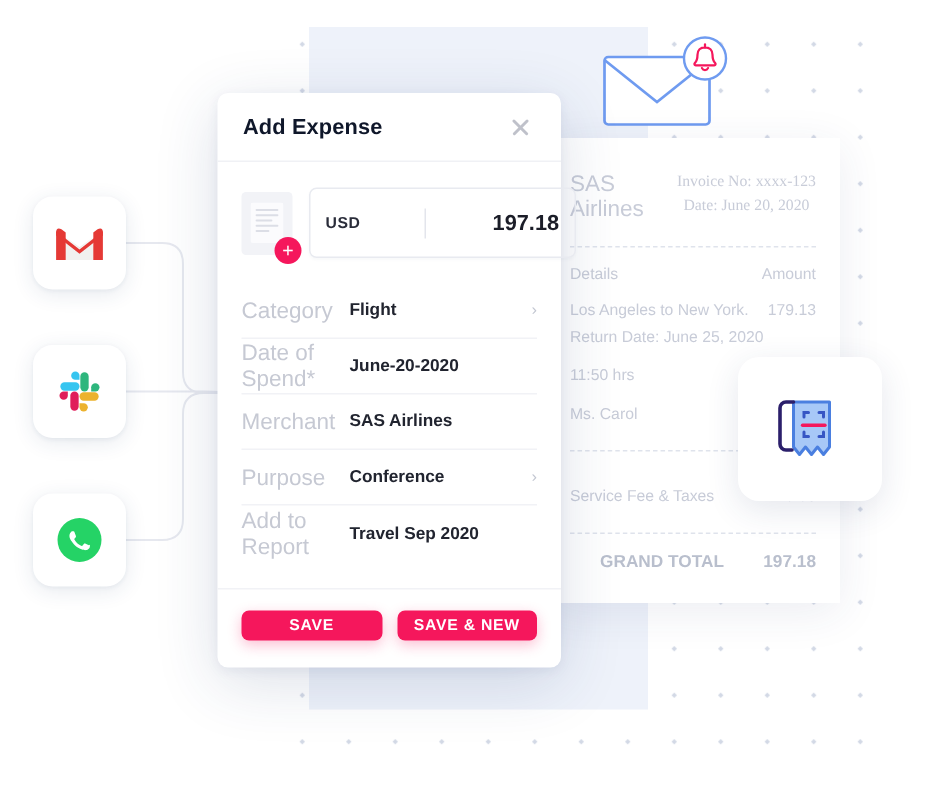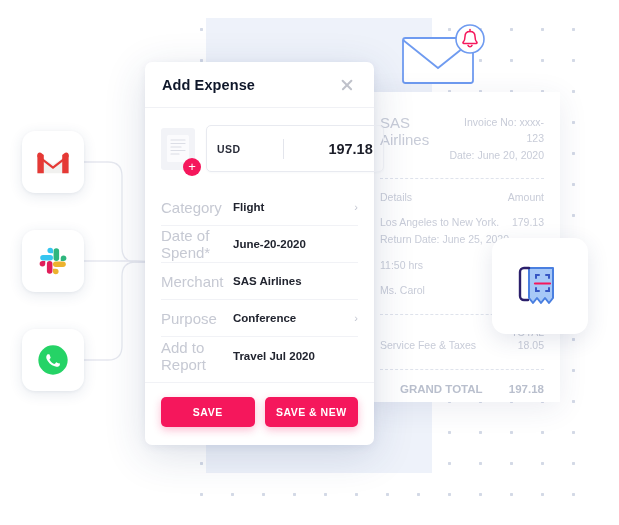--- a/index.html
+++ b/index.html
@@ -50,21 +50,21 @@
     width: 196px; height: 310px;
     background: #ffffff;
     box-shadow: 0 6px 28px rgba(40,60,110,.09);
     color: #c3c8d4;
     padding: 22px 16px 14px 16px;
     font-size: 10.5px;
     overflow: hidden;
   }
   .rc-head { display: flex; justify-content: space-between; align-items: flex-start; }
   .rc-brand { font-size: 15px; line-height: 1.15; color: #c8ccd8; font-weight: 400; width: 70px; }
-  .rc-meta { text-align: right; font-size: 10.5px; line-height: 1.55; color: #c8ccd8; }
+  .rc-meta { text-align: center; font-size: 10.5px; line-height: 1.55; color: #c8ccd8; font-family: Liberation Serif, serif; }
   .rc-dash { border-top: 1px dashed #dfe3ec; margin: 15px 0 11px; }
   .rc-row { display: flex; justify-content: space-between; line-height: 1.5; }
   .rc-row .l { color: #c8ccd8; }
   .rc-row .r { color: #c8ccd8; }
   .rc-lines { margin-top: 9px; line-height: 1.75; color: #c8ccd8; }
   .rc-total-label { text-align: right; color: #c5cad6; margin-top: 6px; }
   .rc-grand { font-weight: 700; color: #b9bfcd; margin-left: 20px; }
 
   
   .bracket { position: absolute; width: 22px; height: 22px; }
@@ -130,21 +130,21 @@
     display: flex; align-items: center; height: 37px;
     border-bottom: 1px solid #f1f2f6;
   }
   .field:last-child { border-bottom: none; }
   .f-label { width: 72px; font-size: 15px; color: #c6c9d3; flex: none; }
   .f-value { flex: 1; font-size: 11.5px; font-weight: 700; color: #21242f; }
   .chev { width: 10px; color: #c2c6d1; font-size: 11px; text-align: right; }
 
   .actions { display: flex; gap: 10px; padding: 14px 16px 18px 16px; border-top: 1px solid #f1f2f6; }
   .btn {
-    flex: 1; height: 30px; border: none; border-radius: 5px;
+    flex: 1; height: 20px; border: none; border-radius: 5px;
     background: #f5175c; color: #fff;
     font-family: "Liberation Sans", sans-serif;
     font-size: 10.5px; font-weight: 700; letter-spacing: .5px;
     cursor: pointer; box-shadow: 0 3px 9px rgba(245,23,92,.28);
   }
 </style>
 </head>
 <body>
 
 <div id="stage">
@@ -307,21 +307,21 @@
         <span class="f-value">SAS Airlines</span>
         <span class="chev"></span>
       </div>
       <div class="field">
         <span class="f-label">Purpose</span>
         <span class="f-value">Conference</span>
         <span class="chev">›</span>
       </div>
       <div class="field">
         <span class="f-label">Add to Report</span>
-        <span class="f-value">Travel Jul 2020</span>
+        <span class="f-value">Travel Sep 2020</span>
         <span class="chev"></span>
       </div>
     </div>
 
     <div class="actions">
       <button class="btn">SAVE</button>
       <button class="btn">SAVE &amp; NEW</button>
     </div>
   </div>
 

